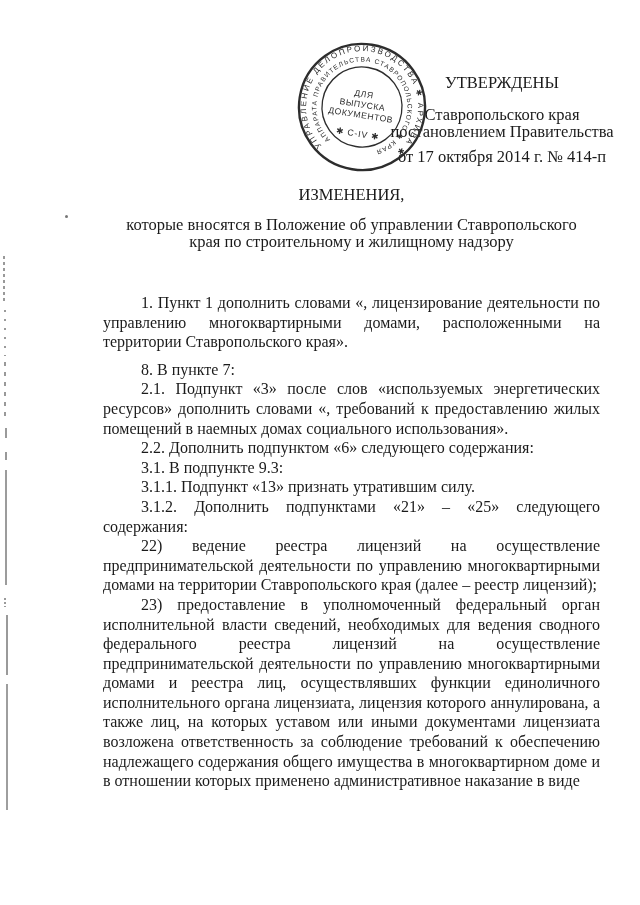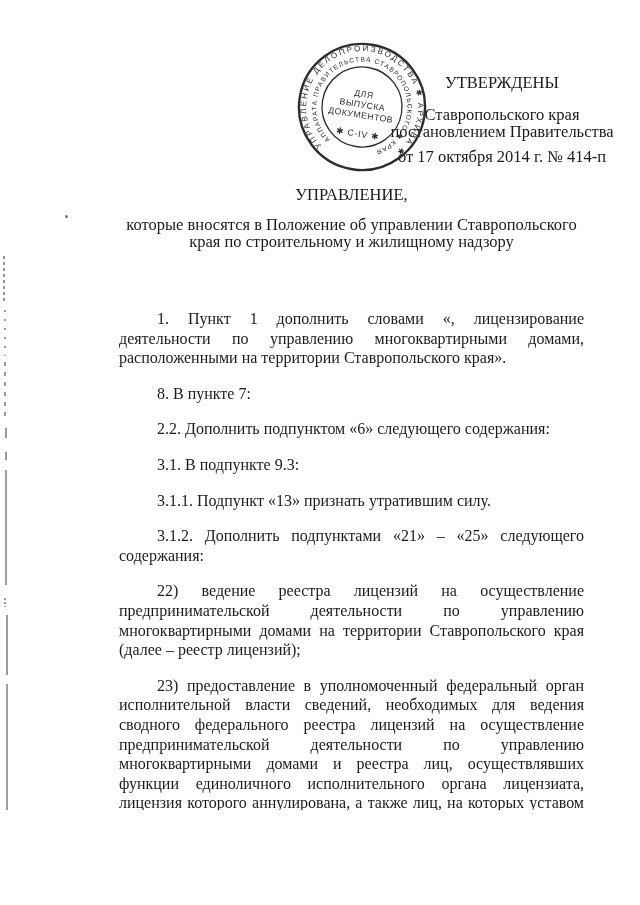--- a/index.html
+++ b/index.html
@@ -32,21 +32,21 @@
   }
   .doc-title{margin:0 0 12px 0;font-weight:normal;font-size:16.5px;}
   .doc-subtitle{margin:11px;}
 
   
   .body-text{
     position:absolute;left:103px;top:293px;width:497px;
     font-size:16px;line-height:19.6px;text-align:justify;
     hyphens:manual;
   }
-  .body-text p{margin:16px;text-indent:38px;}
+  .body-text p{margin:0;text-indent:38px;}
   .body-text p.gap{margin-top:8px;}
 
   
   .art{position:absolute;}
   .a1{left:3px;top:256px;width:2px;height:46px;background:repeating-linear-gradient(#999 0 3px,transparent 3px 6px);}
   .a2{left:4px;top:310px;width:2px;height:46px;background:repeating-linear-gradient(#9a9a9a 0 2px,transparent 2px 9px);}
   .a3{left:4px;top:362px;width:2px;height:56px;background:repeating-linear-gradient(#999 0 4px,transparent 4px 10px);}
   .a4{left:5px;top:428px;width:2px;height:10px;background:#9a9a9a;}
   .a5{left:5px;top:452px;width:2px;height:8px;background:#999;}
   .a6{left:5px;top:470px;width:2px;height:115px;background:#9c9c9c;}
@@ -88,27 +88,28 @@
         </text>
         <text class="stamp-center" x="67" y="57">ДЛЯ</text>
         <text class="stamp-center" x="67" y="67.5">ВЫПУСКА</text>
         <text class="stamp-center" x="67" y="78">ДОКУМЕНТОВ</text>
         <text class="stamp-code" x="67" y="97">✱ С-IV ✱</text>
       </g>
     </svg>
   </div>
 
   <div class="title-block">
-    <div class="doc-title">УПРАВЛЕНИЕ,</div>
+    <div class="doc-title">ИЗМЕНЕНИЯ,</div>
     <div class="doc-subtitle">которые вносятся в Положение об управлении Ставропольского края по строительному и жилищному надзору</div>
   </div>
 
   <div class="body-text">
     <p>1. Пункт 1 дополнить словами «, лицензирование деятельности по управлению многоквартирными домами, расположенными на территории Ставропольского края».</p>
     <p class="gap">8. В пункте 7:</p>
+    <p>2.1. Подпункт «3» после слов «используемых энергетических ресурсов» дополнить словами «, требований к предоставлению жилых помещений в на­емных домах социального использования».</p>
     <p>2.2. Дополнить подпунктом «6» следующего содержания:</p>
     <p>3.1. В подпункте 9.3:</p>
     <p>3.1.1. Подпункт «13» признать утратившим силу.</p>
     <p>3.1.2. Дополнить подпунктами «21» – «25» следующего содержания:</p>
     <p>22) ведение реестра лицензий на осуществление предпринимательской деятельности по управлению многоквартирными домами на территории Ставропольского края (далее – реестр лицензий);</p>
     <p>23) предоставление в уполномоченный федеральный орган исполни­тельной власти сведений, необходимых для ведения сводного федерального реестра лицензий на осуществление предпринимательской деятельности по управлению многоквартирными домами и реестра лиц, осуществлявших функции единоличного исполнительного органа лицензиата, лицензия кото­рого аннулирована, а также лиц, на которых уставом или иными документа­ми лицензиата возложена ответственность за соблюдение требований к обес­печению надлежащего содержания общего имущества в многоквартирном доме и в отношении которых применено административное наказание в виде</p>
   </div>
 
   <div class="art a1"></div>
   <div class="art a2"></div>

